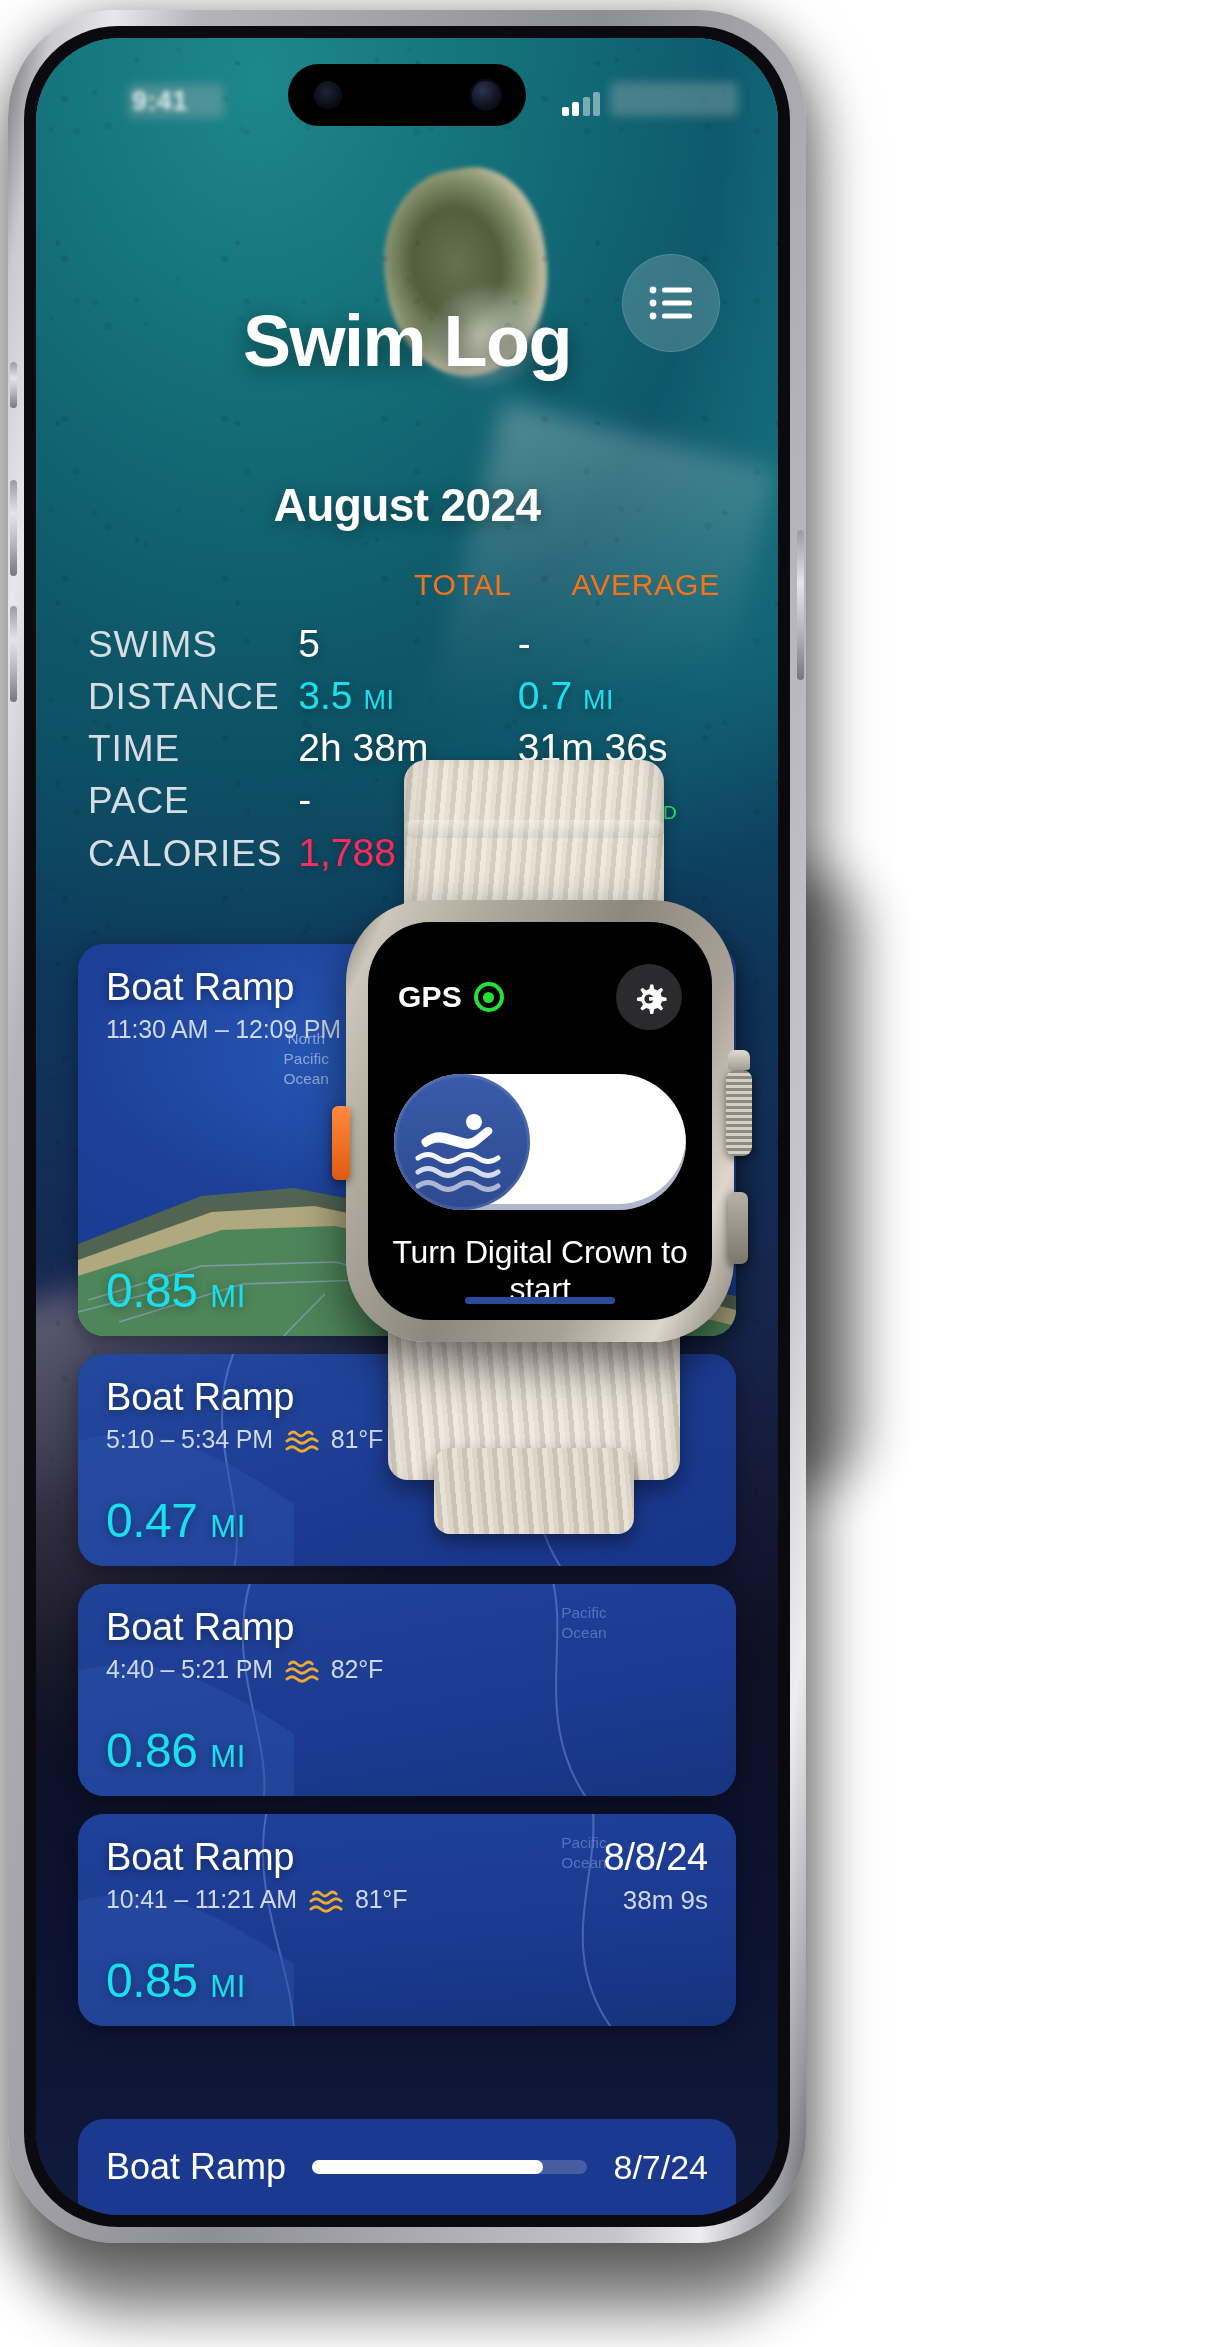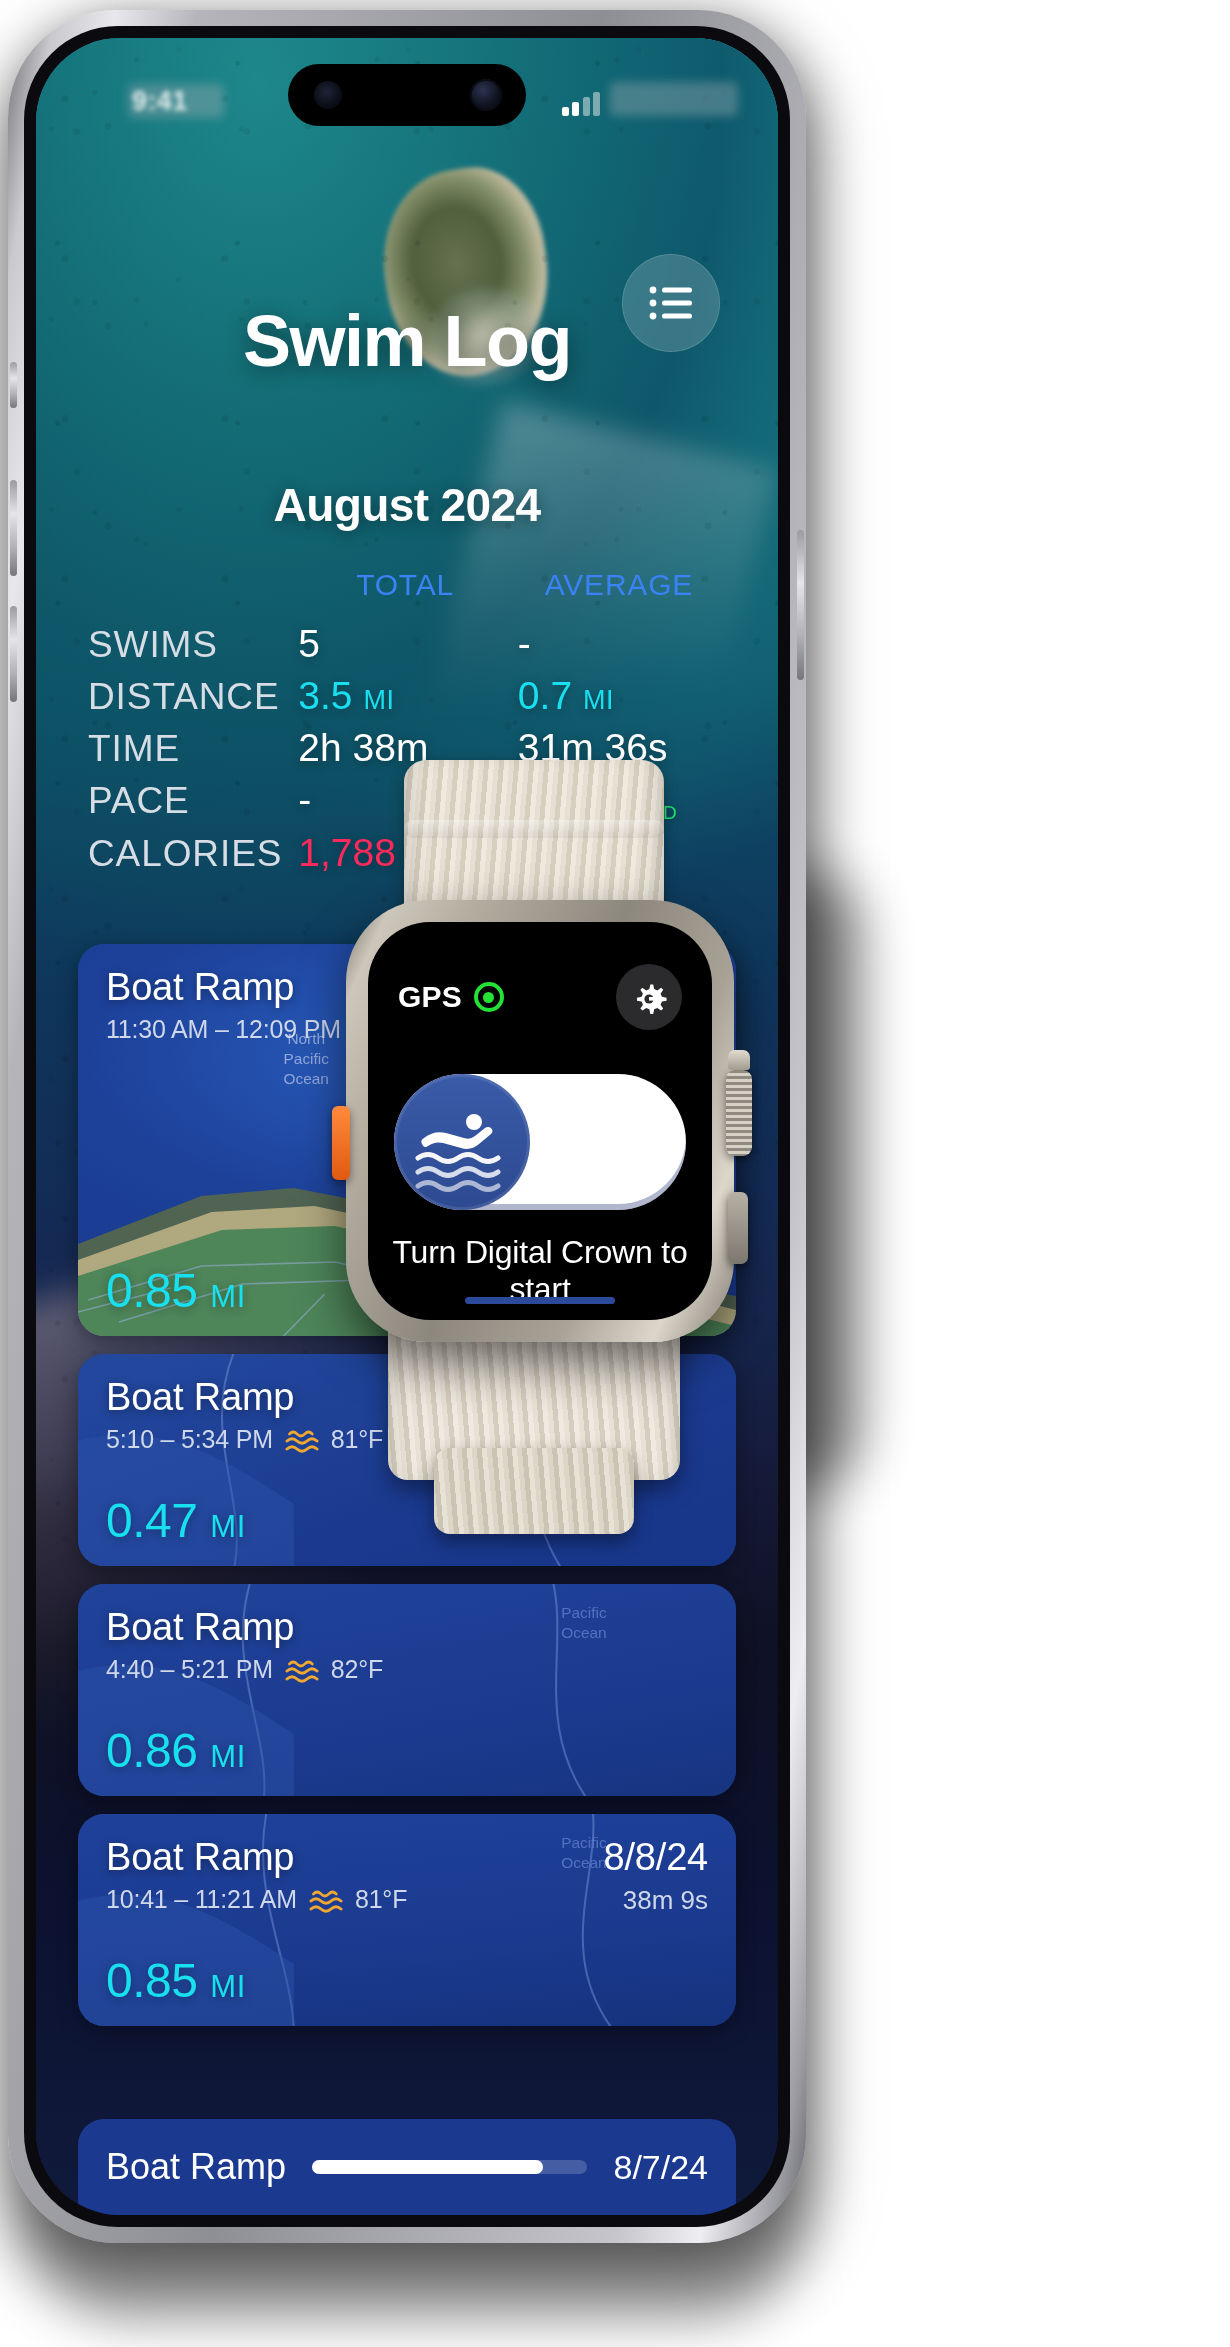--- a/index.html
+++ b/index.html
@@ -153,21 +153,21 @@
   .month{
     position:absolute; top:440px; left:0; width:100%; text-align:center;
     color:#fff; font-size:46px; font-weight:800; letter-spacing:-.6px;
     text-shadow:0 3px 16px rgba(0,0,0,.4); z-index:10;
   }
 
   
   .stats{ position:absolute; left:0; top:530px; width:100%; z-index:10;
           padding:0 58px 0 52px; }
   .stats table{ width:100%; border-collapse:collapse; }
-  .stats th{ font-weight:400; font-size:30px; color:#3b82f6; text-align:center;
+  .stats th{ font-weight:400; font-size:30px; color:#f97316; text-align:right;
              padding:0 0 16px 0; letter-spacing:.8px; }
   .stats th.lbl{ width:30%; }
   .stats th.c1{ width:36%; padding-left:6px; }
   .stats th.c2{ width:34%; padding-left:6px; }
   .stats td{ padding:4px 0; vertical-align:baseline; }
   .stats td.lbl{ font-size:37px; color:#d7dde4; letter-spacing:.9px; padding-right:10px; }
   .stats td.val{ font-size:39px; color:#fff; white-space:nowrap; padding-left:6px;
                  text-shadow:0 2px 10px rgba(0,0,0,.35); }
   .unit{ font-size:27px; letter-spacing:.6px; }
   .sup{ display:inline-block; font-size:19px; line-height:1.05; letter-spacing:.4px;

